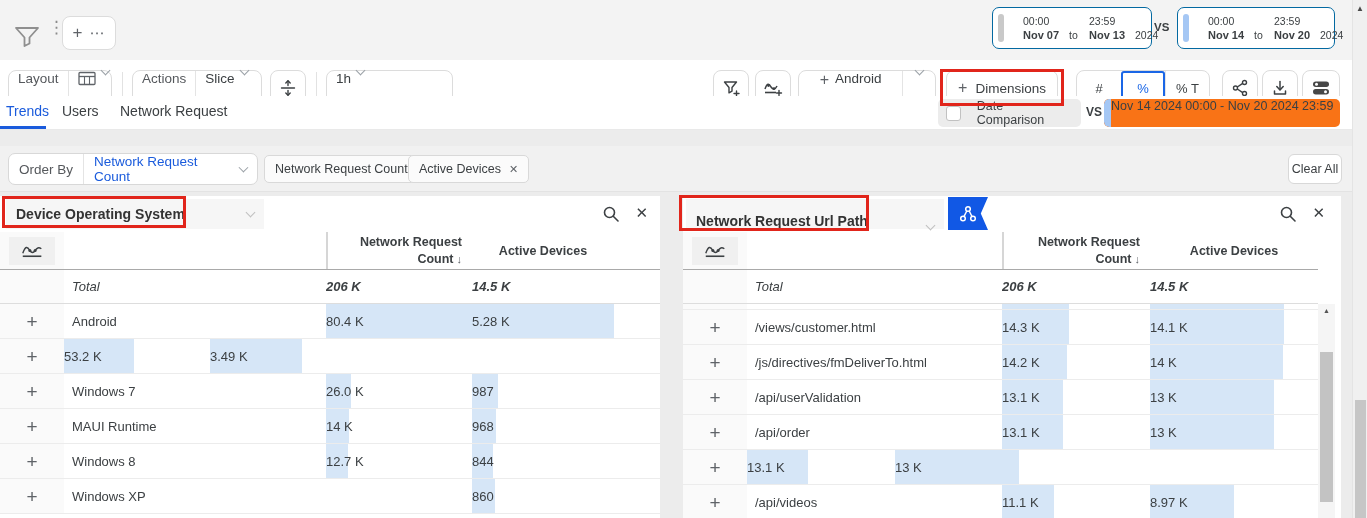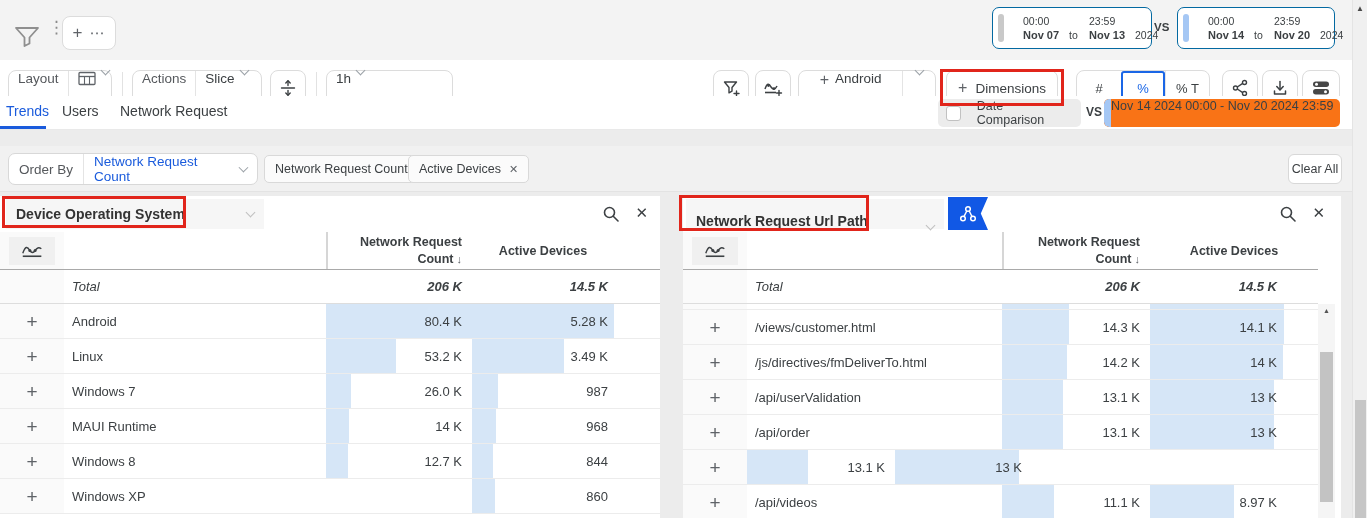--- a/index.html
+++ b/index.html
@@ -103,21 +103,21 @@
   #hier-btn { position:absolute; left:265px; top:1px; width:40px; height:33px; background:#1158e5; display:flex; align-items:center; justify-content:center; cursor:pointer; clip-path:polygon(0 0,100% 0,82% 50%,100% 100%,0 100%); }
 
   .colhead { display:flex; height:38px; border-bottom:1px solid #a9a9a9; align-items:stretch; font-size:12.5px; font-weight:600; color:#3c4043; }
   .trow { display:flex; height:35px; border-bottom:1px solid #ececec; align-items:stretch; font-size:13px; }
   .trow.total { height:34px; border-bottom:1px solid #dddddd; font-style:italic; }
   .trow.total .val-txt { font-weight:600; }
   .c-exp { width:64px; flex:none; background:#fafafa; display:flex; align-items:center; justify-content:center; }
   .icon-chip { width:46px; height:28px; background:#f0f0f0; display:flex; align-items:center; justify-content:center; }
   .plus-row { font-size:19px; font-weight:300; color:#5f6368; cursor:pointer; line-height:1; }
   .c-name { flex:1; display:flex; align-items:center; padding-left:8px; color:#3c4043; overflow:hidden; white-space:nowrap; }
-  .c-m1, .c-m2 { flex:none; position:relative; display:flex; align-items:center; justify-content:flex-end; overflow:hidden; }
+  .c-m1, .c-m2 { flex:none; position:relative; display:flex; align-items:center; overflow:hidden; }
   .c-m1 { padding-right:10px; }
   #p1 .c-m1 { width:146px; } #p1 .c-m2 { width:142px; padding-right:6px; } #p1 .c-tail { width:46px; flex:none; }
   #p2 .c-m1 { width:148px; } #p2 .c-m2 { width:168px; padding-right:41px; }
   .colhead .c-m1 { border-left:2px solid #d6d6d6; flex-direction:column; justify-content:center; align-items:flex-end; line-height:1.3; }
   .colhead .c-m2 { justify-content:center; padding-right:0 !important; }
   .sort-ic { font-size:11px; color:#5f6368; font-weight:400; margin-left:3px; }
   .bar { position:absolute; left:0; top:0; bottom:0; background:#d6e6f7; }
   .val-txt { position:relative; z-index:1; }
   .sliver { display:flex; height:6px; border-bottom:1px solid #ececec; align-items:stretch; }
   #p2 .colhead, #p2 .trow, #p2 .sliver { width:635px; }
@@ -394,23 +394,20 @@
       <div class="c-m2">
           <div class="bar" style="width: 100%;"></div>
           <span class="val-txt">5.28 K</span>
         </div>
       <div class="c-tail"></div>
     </div>
     <div class="trow">
       <div class="c-exp">
           <span class="plus-row">+</span>
         </div>
-      <div class="c-name">
-          <span>Linux</span>
-        </div>
       <div class="c-m1">
           <div class="bar" style="width: 48%;"></div>
           <span class="val-txt">53.2 K</span>
         </div>
       <div class="c-m2">
           <div class="bar" style="width: 65%;"></div>
           <span class="val-txt">3.49 K</span>
         </div>
       <div class="c-tail"></div>
     </div>

